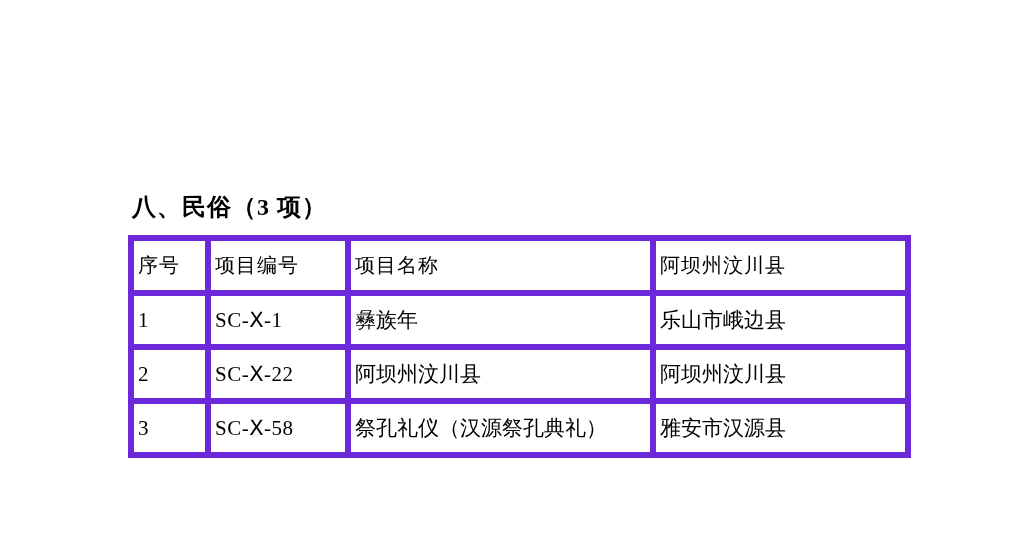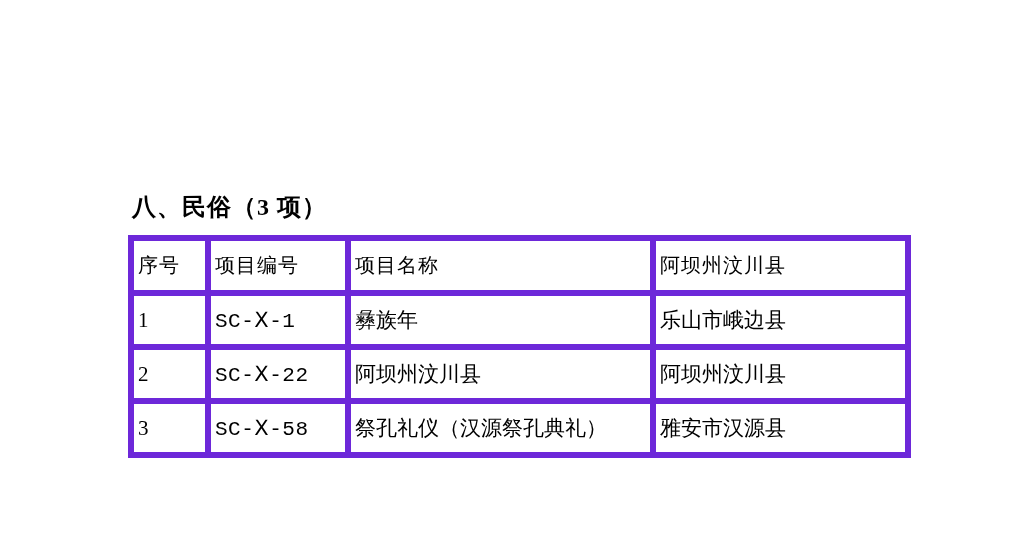--- a/index.html
+++ b/index.html
@@ -46,21 +46,21 @@
   tr.header-row td {
     height: 55px;
     font-size: 20px;
     letter-spacing: 1px;
   }
   tr.data-row td {
     height: 54px;
     font-size: 21px;
   }
   td.cell-code {
-    font-family: Liberation Mono, monospace;
+    font-family: Liberation Serif, serif;
     font-size: 21px;
     letter-spacing: 0.5px;
   }
   col.c-no     { width: 77px; }
   col.c-code   { width: 140px; }
   col.c-name   { width: 305px; }
   col.c-region { width: 255px; }
 </style>
 </head>
 <body>

